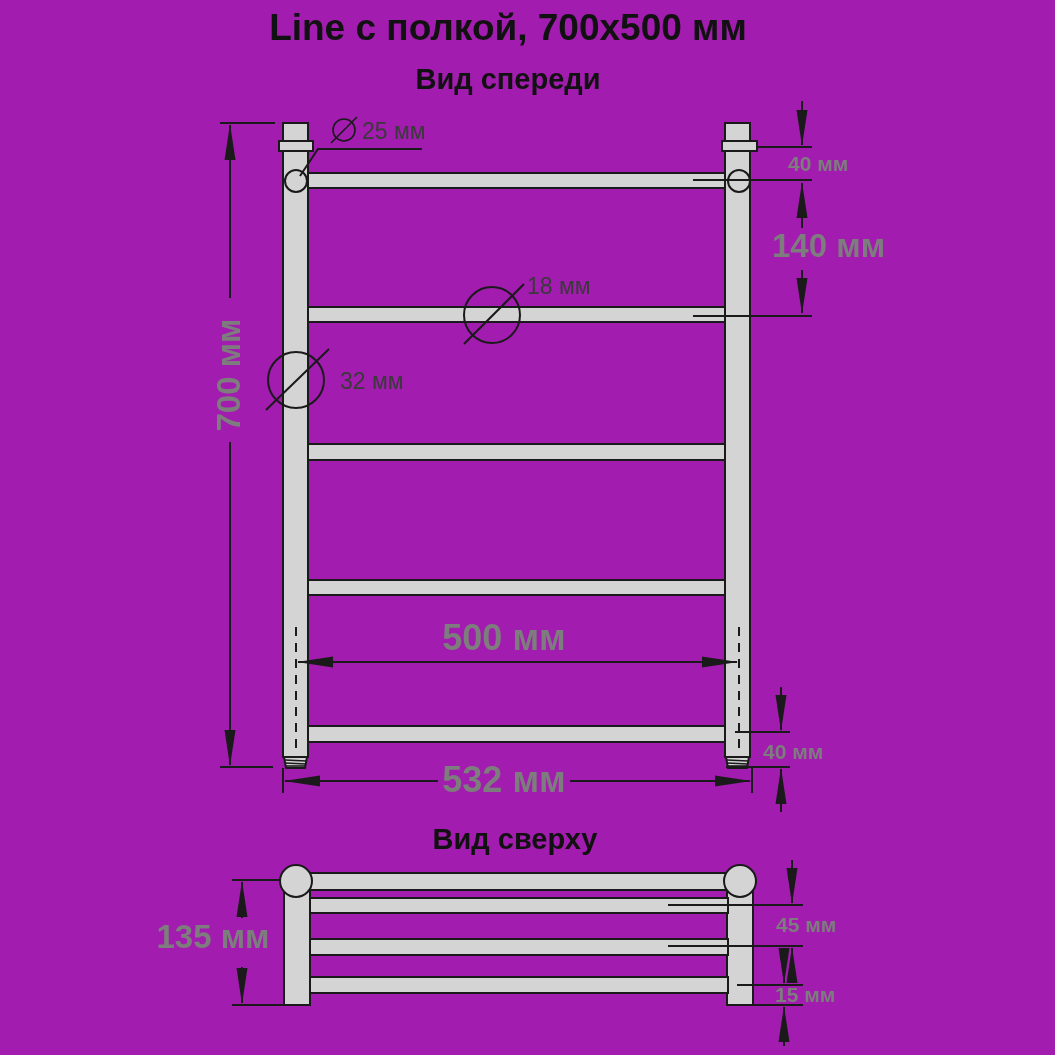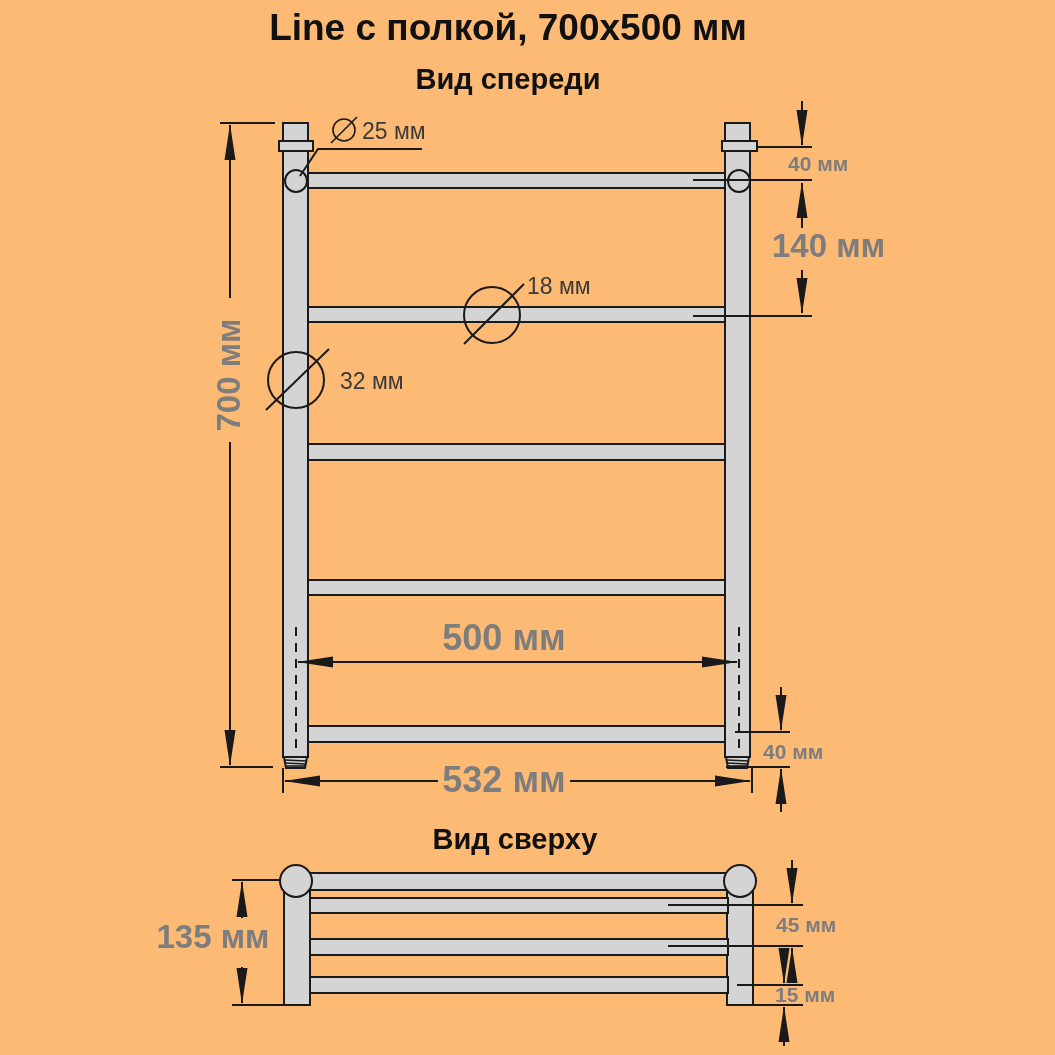--- a/index.html
+++ b/index.html
@@ -1,16 +1,16 @@
 <!DOCTYPE html>
 <html><head>
 <meta charset="utf-8">
 <style>
   html,body{margin:0;padding:0;background:#ffffff;}
-  .stage{position:relative;width:1055px;height:1055px;background:#fdba74;overflow:hidden;
+  .stage{position:relative;width:1055px;height:1055px;background:#a21caf;overflow:hidden;
          font-family:"Liberation Sans", sans-serif;}
   svg text{font-family:"Liberation Sans", sans-serif;}
   .t-main{font-size:37px;font-weight:700;fill:#111;}
   .t-sub{font-size:29px;font-weight:700;fill:#111;}
   .dim-lg{font-size:36px;font-weight:700;fill:#7d7d7d;}
   .dim-md{font-size:33px;font-weight:700;fill:#7d7d7d;}
   .dim-sm{font-size:21px;font-weight:700;fill:#7d7d7d;}
   .callout{font-size:23px;font-weight:400;fill:#3a3a3a;}
   .metal{fill:#d4d4d4;stroke:#1a1a1a;stroke-width:2;}
   .dline{stroke:#1a1a1a;stroke-width:2;fill:none;}

